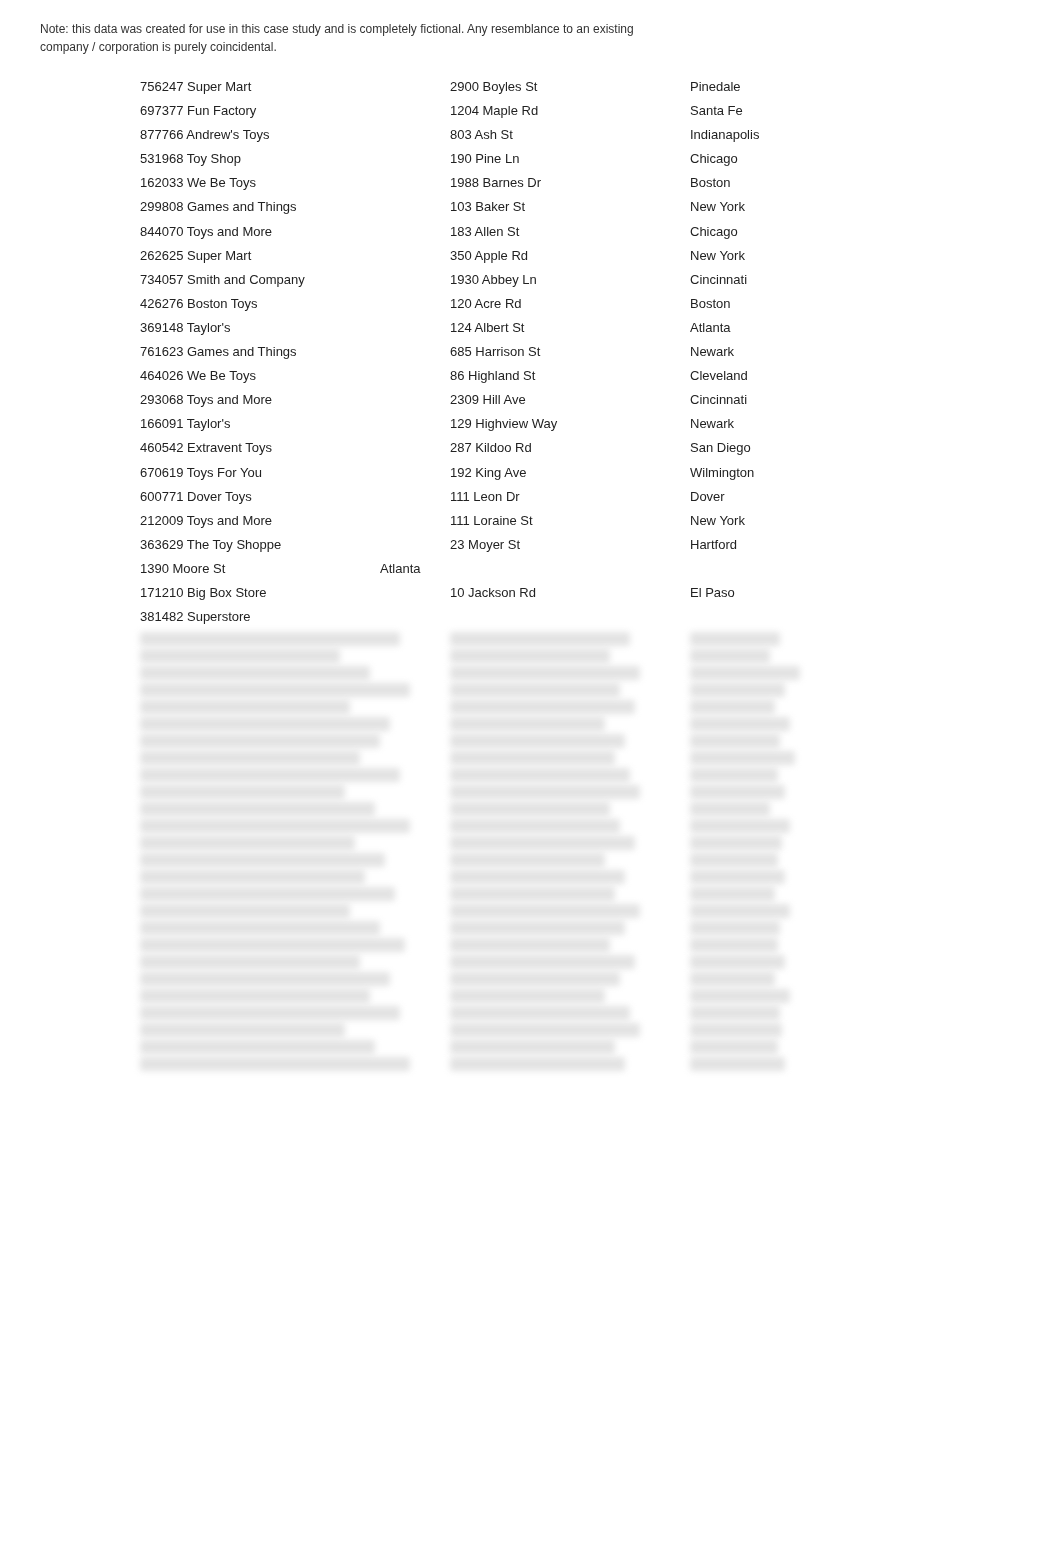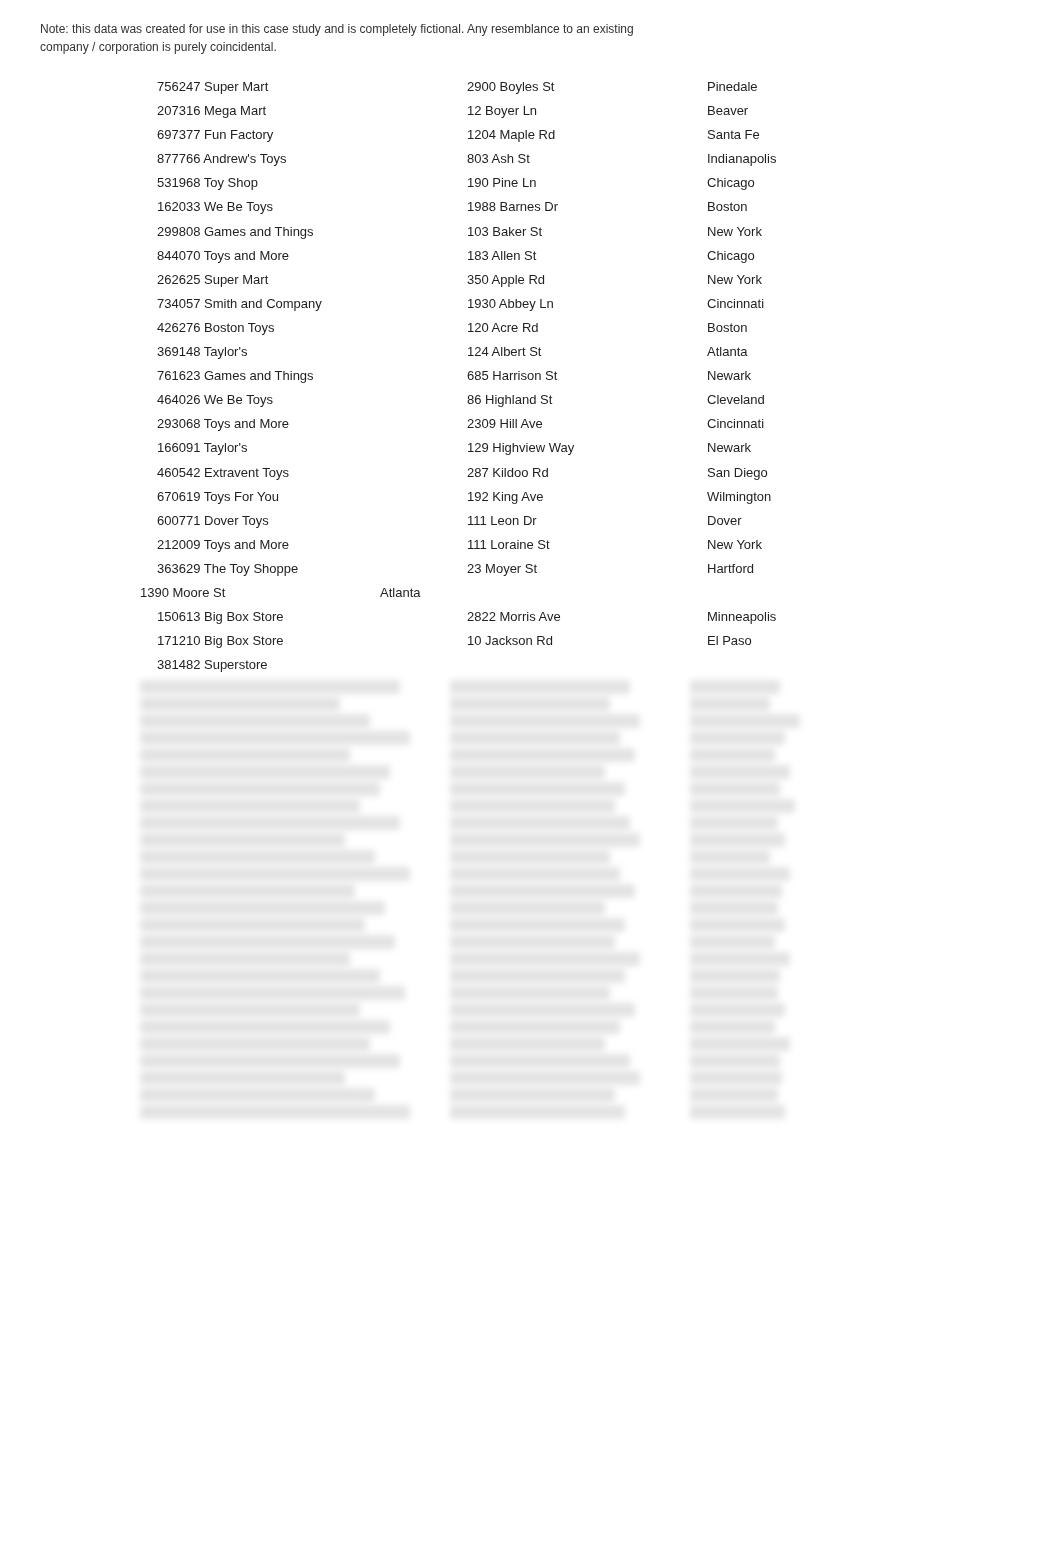--- a/index.html
+++ b/index.html
@@ -25,21 +25,20 @@
     }
     .data-row {
       display: flex;
       margin-bottom: 2px;
       line-height: 1.7;
     }
     .row-name {
       width: 310px;
       flex-shrink: 0;
       font-size: 13px;
-      margin-left: 17px;
     }
     .row-address {
       width: 240px;
       flex-shrink: 0;
       font-size: 13px;
     }
     .row-city {
       width: 160px;
       font-size: 13px;
     }
@@ -89,25 +88,20 @@
 <div class="content-area">
   <div style="width:100%;">
 
     <div id="rows-container">
         <div class="data-row">
     <span class="row-name">756247 Super Mart</span>
     <span class="row-address">2900 Boyles St</span>
     <span class="row-city">Pinedale</span>
   </div>
         <div class="data-row">
-    <span class="row-name">207316 Mega Mart</span>
-    <span class="row-address">12 Boyer Ln</span>
-    <span class="row-city">Beaver</span>
-  </div>
-        <div class="data-row">
     <span class="row-name">697377 Fun Factory</span>
     <span class="row-address">1204 Maple Rd</span>
     <span class="row-city">Santa Fe</span>
   </div>
         <div class="data-row">
     <span class="row-name">877766 Andrew's Toys</span>
     <span class="row-address">803 Ash St</span>
     <span class="row-city">Indianapolis</span>
   </div>
         <div class="data-row">
@@ -193,25 +187,20 @@
         <div class="data-row">
     <span class="row-name">363629 The Toy Shoppe</span>
     <span class="row-address">23 Moyer St</span>
     <span class="row-city">Hartford</span>
   </div>
         <div class="data-row">
     <span class="row-address">1390 Moore St</span>
     <span class="row-city">Atlanta</span>
   </div>
         <div class="data-row">
-    <span class="row-name">150613 Big Box Store</span>
-    <span class="row-address">2822 Morris Ave</span>
-    <span class="row-city">Minneapolis</span>
-  </div>
-        <div class="data-row">
     <span class="row-name">171210 Big Box Store</span>
     <span class="row-address">10 Jackson Rd</span>
     <span class="row-city">El Paso</span>
   </div>
         <div class="data-row">
     <span class="row-name">381482 Superstore</span>
     <span class="row-address"></span>
     <span class="row-city"></span>
   </div>
       </div>

